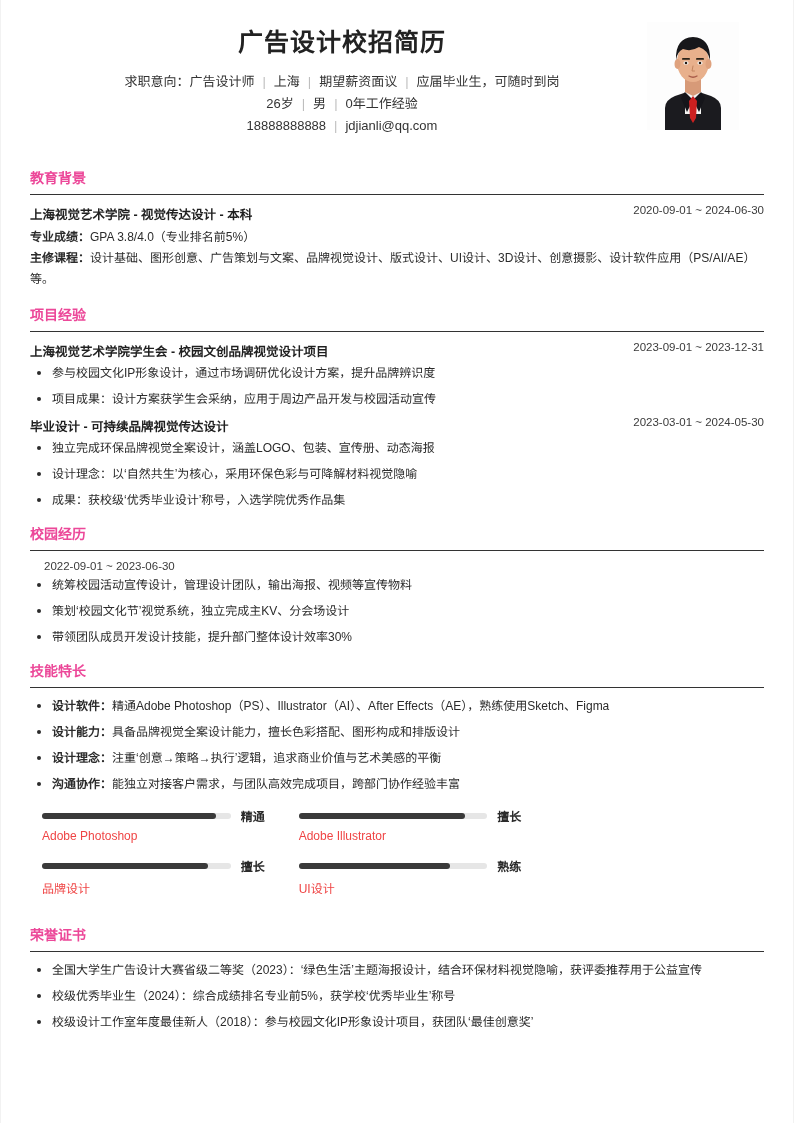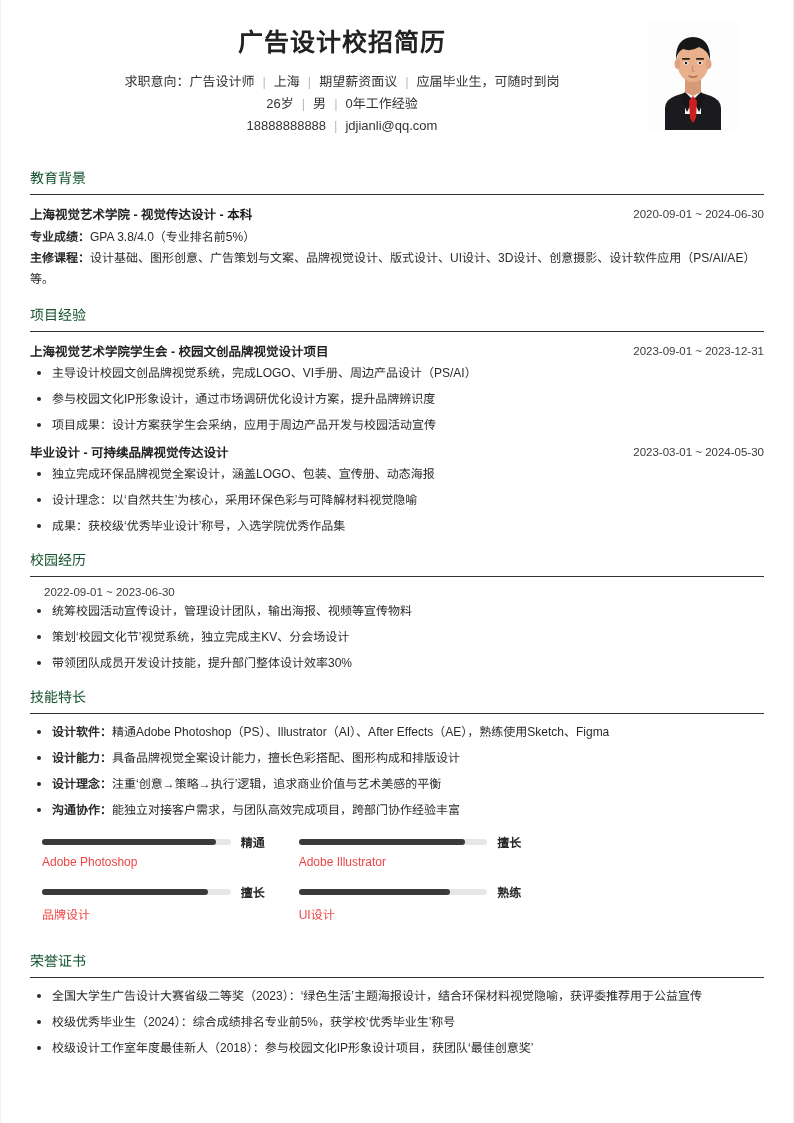--- a/index.html
+++ b/index.html
@@ -57,35 +57,35 @@
     height: 108px;
     background: #ffffff;
     overflow: hidden;
   }
   .avatar svg { display: block; width: 100%; height: 100%; }
 
   
   .section { margin-top: 14px; }
   .section-title {
     font-size: 14px;
-    font-weight: normal;
-    color: #14532d;
+    font-weight: bold;
+    color: #ec4899;
     padding-bottom: 7px;
   }
   .section-rule {
     height: 1px;
     background: #333333;
     margin-bottom: 9px;
   }
 
   .entry { margin-bottom: 7px; }
   .entry-head {
     display: flex;
     justify-content: space-between;
-    align-items: center;
+    align-items: flex-start;
     margin-bottom: 4px;
     gap: 8px;
   }
   .entry-title {
     font-size: 12.5px;
     font-weight: bold;
     color: #1f1f1f;
   }
   .entry-date {
     font-size: 11.5px;
@@ -227,21 +227,20 @@
       </div>
       <div class="section">
         <div class="section-title">项目经验</div>
         <div class="section-rule"></div>
         <div class="entry">
           <div class="entry-head">
             <div class="entry-title">上海视觉艺术学院学生会 - 校园文创品牌视觉设计项目</div>
             <div class="entry-date">2023-09-01 ~ 2023-12-31</div>
           </div>
           <ul class="bullets">
-            <li>主导设计校园文创品牌视觉系统，完成LOGO、VI手册、周边产品设计（PS/AI）</li>
             <li>参与校园文化IP形象设计，通过市场调研优化设计方案，提升品牌辨识度</li>
             <li>项目成果：设计方案获学生会采纳，应用于周边产品开发与校园活动宣传</li>
           </ul>
         </div>
         <div class="entry">
           <div class="entry-head">
             <div class="entry-title">毕业设计 - 可持续品牌视觉传达设计</div>
             <div class="entry-date">2023-03-01 ~ 2024-05-30</div>
           </div>
           <ul class="bullets">

